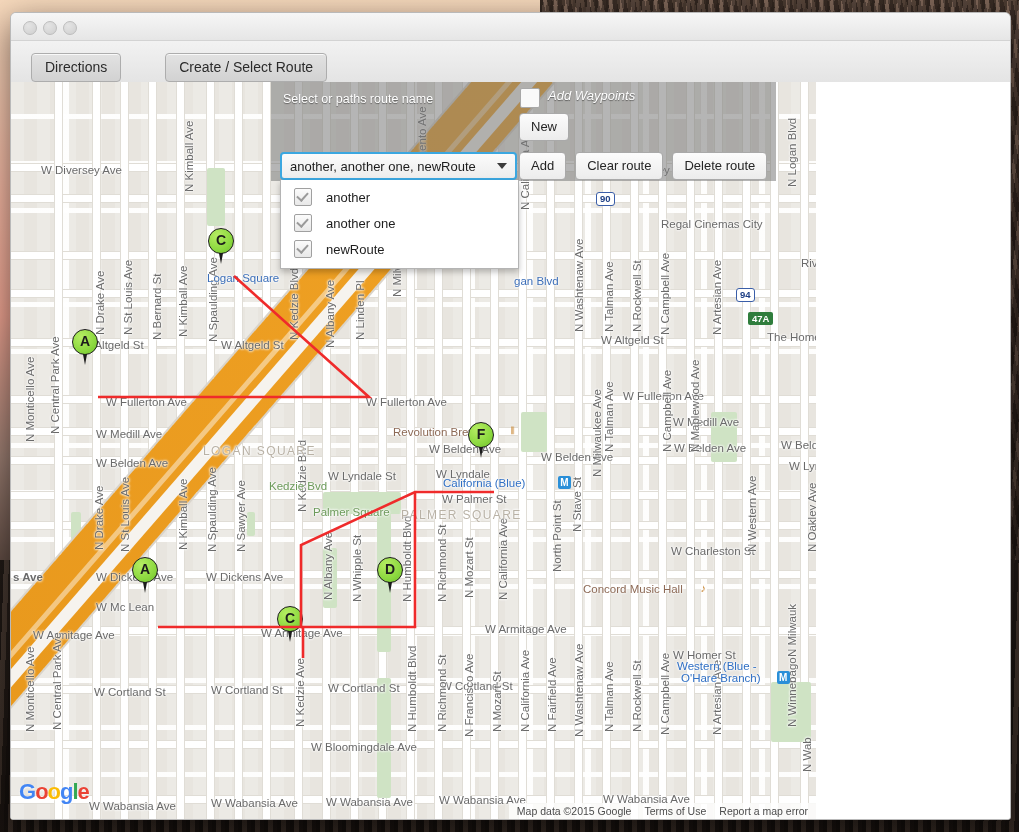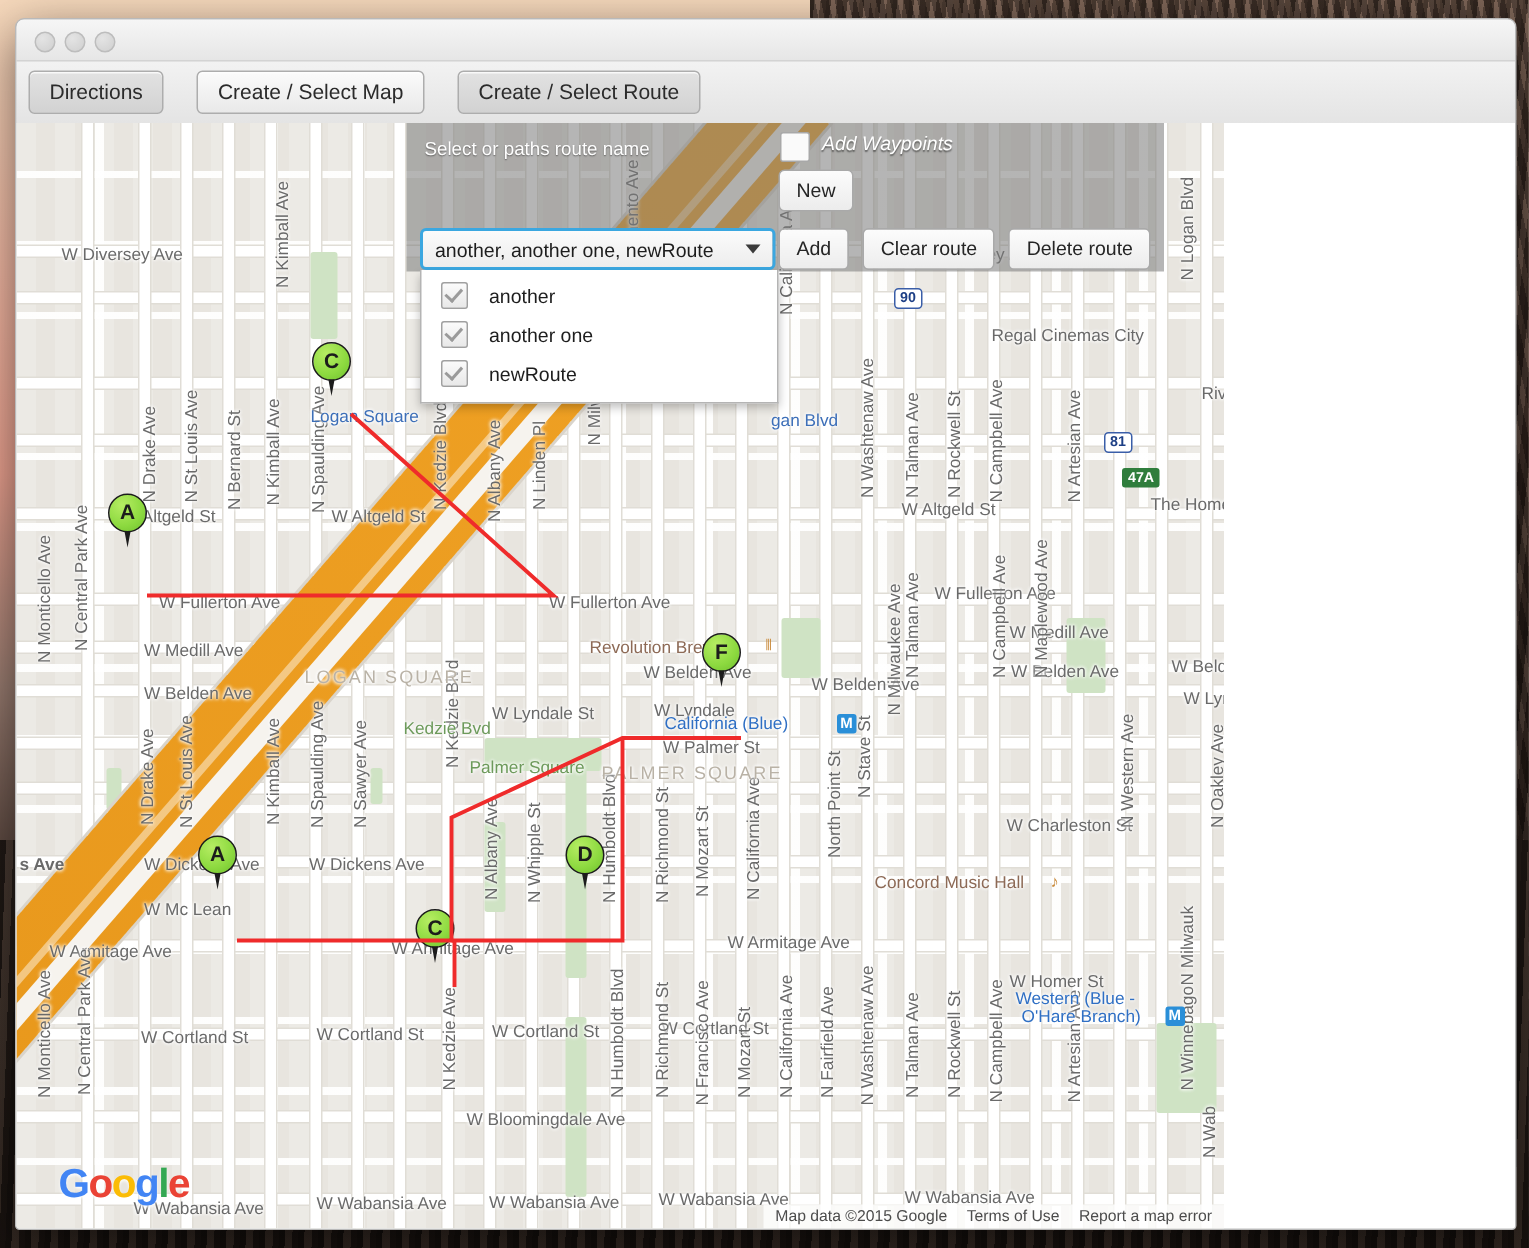--- a/index.html
+++ b/index.html
@@ -44,21 +44,21 @@
   }
   .tl{position:absolute;top:8px;width:12px;height:12px;border-radius:50%;
       background:radial-gradient(circle at 35% 30%,#e4e4e4,#cfcfcf);
       border:1px solid #bdbdbd;}
   .tl.c1{left:12px}.tl.c2{left:32px}.tl.c3{left:52px}
 
   #toolbar{
     height:41px;
     background:linear-gradient(180deg,#f2f2f2 0%,#e4e4e4 100%);
     border-bottom:1px solid #c6c6c6;
-    display:flex;align-items:center;padding-left:8px;gap:0;
+    display:flex;align-items:flex-end;padding-left:20px;gap:0;
   }
   .tbtn{
     font-size:14px;color:#2b2b2b;
     padding:4px 13px 5px;
     border:1px solid #adadad;border-radius:4px;
     background:linear-gradient(180deg,#fbfbfb 0%,#e9e9e9 100%);
     box-shadow:0 1px 0 rgba(255,255,255,.8) inset;
     cursor:default;white-space:nowrap;line-height:18px;
   }
   .tbtn.pressed{background:linear-gradient(180deg,#e2e2e2 0%,#d2d2d2 100%);}
@@ -146,21 +146,21 @@
     position:absolute;left:9.5px;top:20px;width:0;height:0;
     border-left:3.5px solid transparent;border-right:3.5px solid transparent;
     border-top:16px solid #1c1c1c;
   }
   .pin .lbl{
     position:absolute;left:0;top:0;width:26px;height:26px;line-height:25px;
     text-align:center;font-size:14px;font-weight:bold;color:#1c1c1c;
   }
 
   
-  #glogo{position:absolute;left:28px;bottom:14px;font-size:27px;font-weight:bold;letter-spacing:-1px;
+  #glogo{position:absolute;left:8px;bottom:14px;font-size:22px;font-weight:bold;letter-spacing:-1px;
          text-shadow:0 1px 2px rgba(255,255,255,.9);}
   #glogo span:nth-child(1){color:#4285f4}
   #glogo span:nth-child(2){color:#ea4335}
   #glogo span:nth-child(3){color:#fbbc05}
   #glogo span:nth-child(4){color:#4285f4}
   #glogo span:nth-child(5){color:#34a853}
   #glogo span:nth-child(6){color:#ea4335}
 
   #attrib{
     position:absolute;right:0;bottom:0;height:16px;display:flex;align-items:center;gap:13px;
@@ -234,21 +234,20 @@
 
   <div id="titlebar">
     <div class="tl c1"></div>
     <div class="tl c2"></div>
     <div class="tl c3"></div>
   </div>
 
   <div id="toolbar">
     <div class="tbtn pressed">Directions</div>
     <div class="tsep"></div>
-    <div class="tbtn">Create / Select Map</div>
     <div class="tsep"></div>
     <div class="tbtn pressed">Create / Select Route</div>
   </div>
 
   <div id="content">
 
     <div id="map">
       <div class="blocks"></div>
       <div class="parcels"></div>
 
@@ -426,21 +425,21 @@
           <div class="mlabel poi" style="left: 382px; top: 344px;">Revolution Brewing</div>
           <div class="poiicon" style="left: 499.4px; top: 343px; font-size: 10px;">⫴</div>
           <div class="mlabel poi" style="left: 572px; top: 501px;">Concord Music Hall</div>
           <div class="poiicon" style="left: 689.4px; top: 500px;">♪</div>
           <div class="mlabel transit" style="left: 432px; top: 395px;">California (Blue)</div>
           <div class="msq" style="left: 546.8px; top: 394px;">M</div>
           <div class="mlabel transit" style="left: 666px; top: 578px;">Western (Blue -</div>
           <div class="mlabel transit" style="left: 670px; top: 590px;">O'Hare Branch)</div>
           <div class="msq" style="left: 765.6px; top: 589px;">M</div>
           <div class="shield" style="left: 585px; top: 110px;">90</div>
-          <div class="shield" style="left: 725px; top: 206px;">81</div>
+          <div class="shield" style="left: 725px; top: 206px;">94</div>
           <div class="exit" style="left: 737px; top: 230px;">47A</div>
         </div>
       <div id="mapMarkers">
           <div class="pin" style="left: 197px; top: 146px;">
             <div class="tail"></div>
             <div class="head"></div>
             <div class="lbl">C</div>
           </div>
           <div class="pin" style="left: 61px; top: 247px;">
             <div class="tail"></div>

